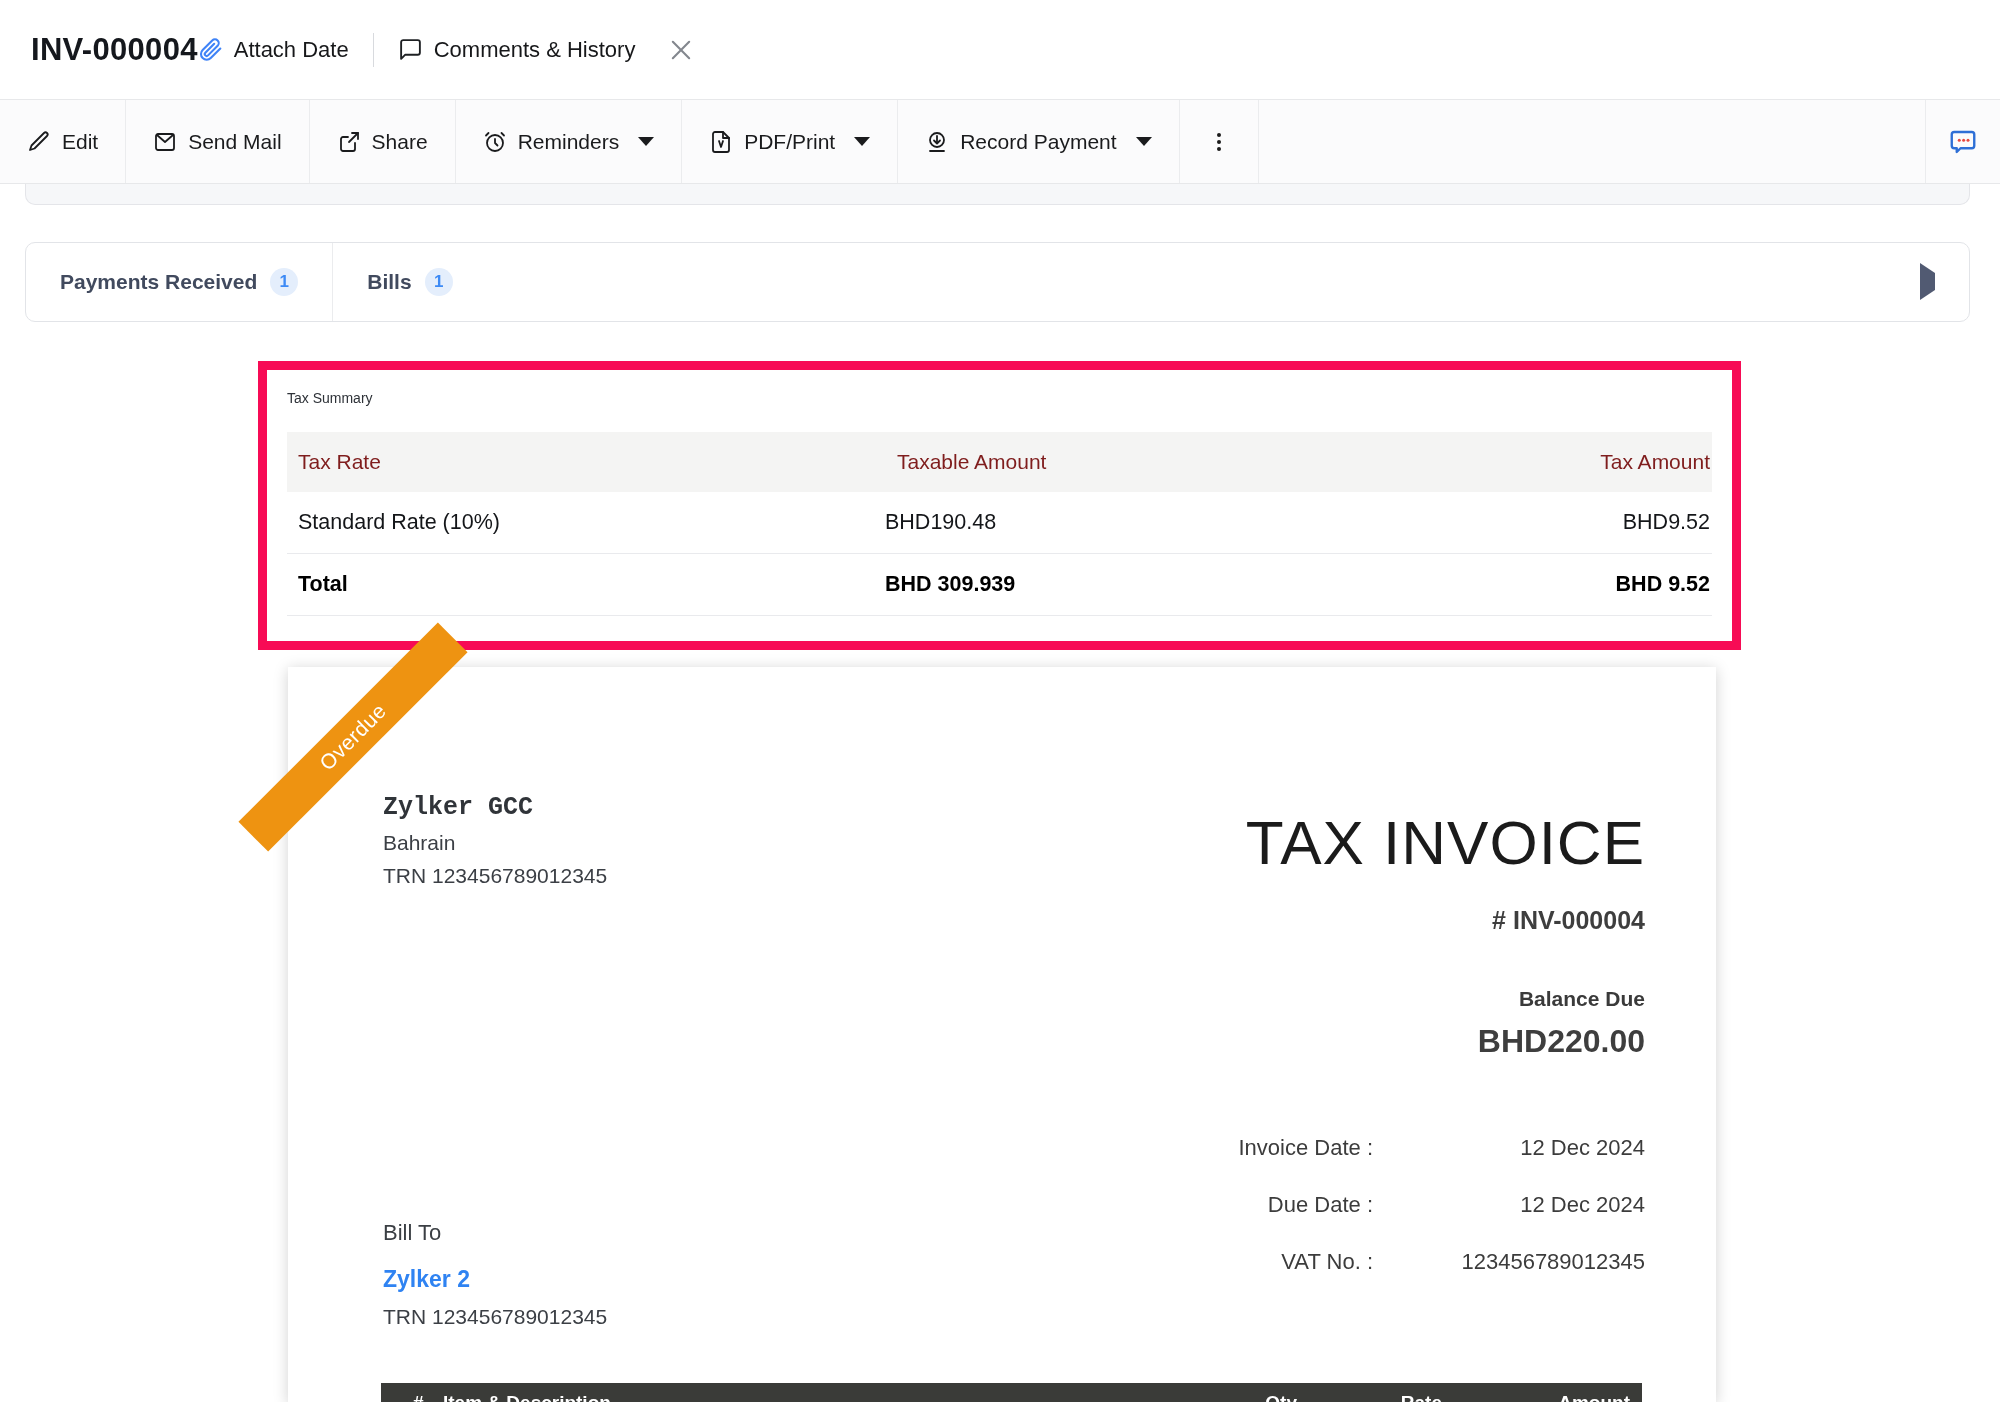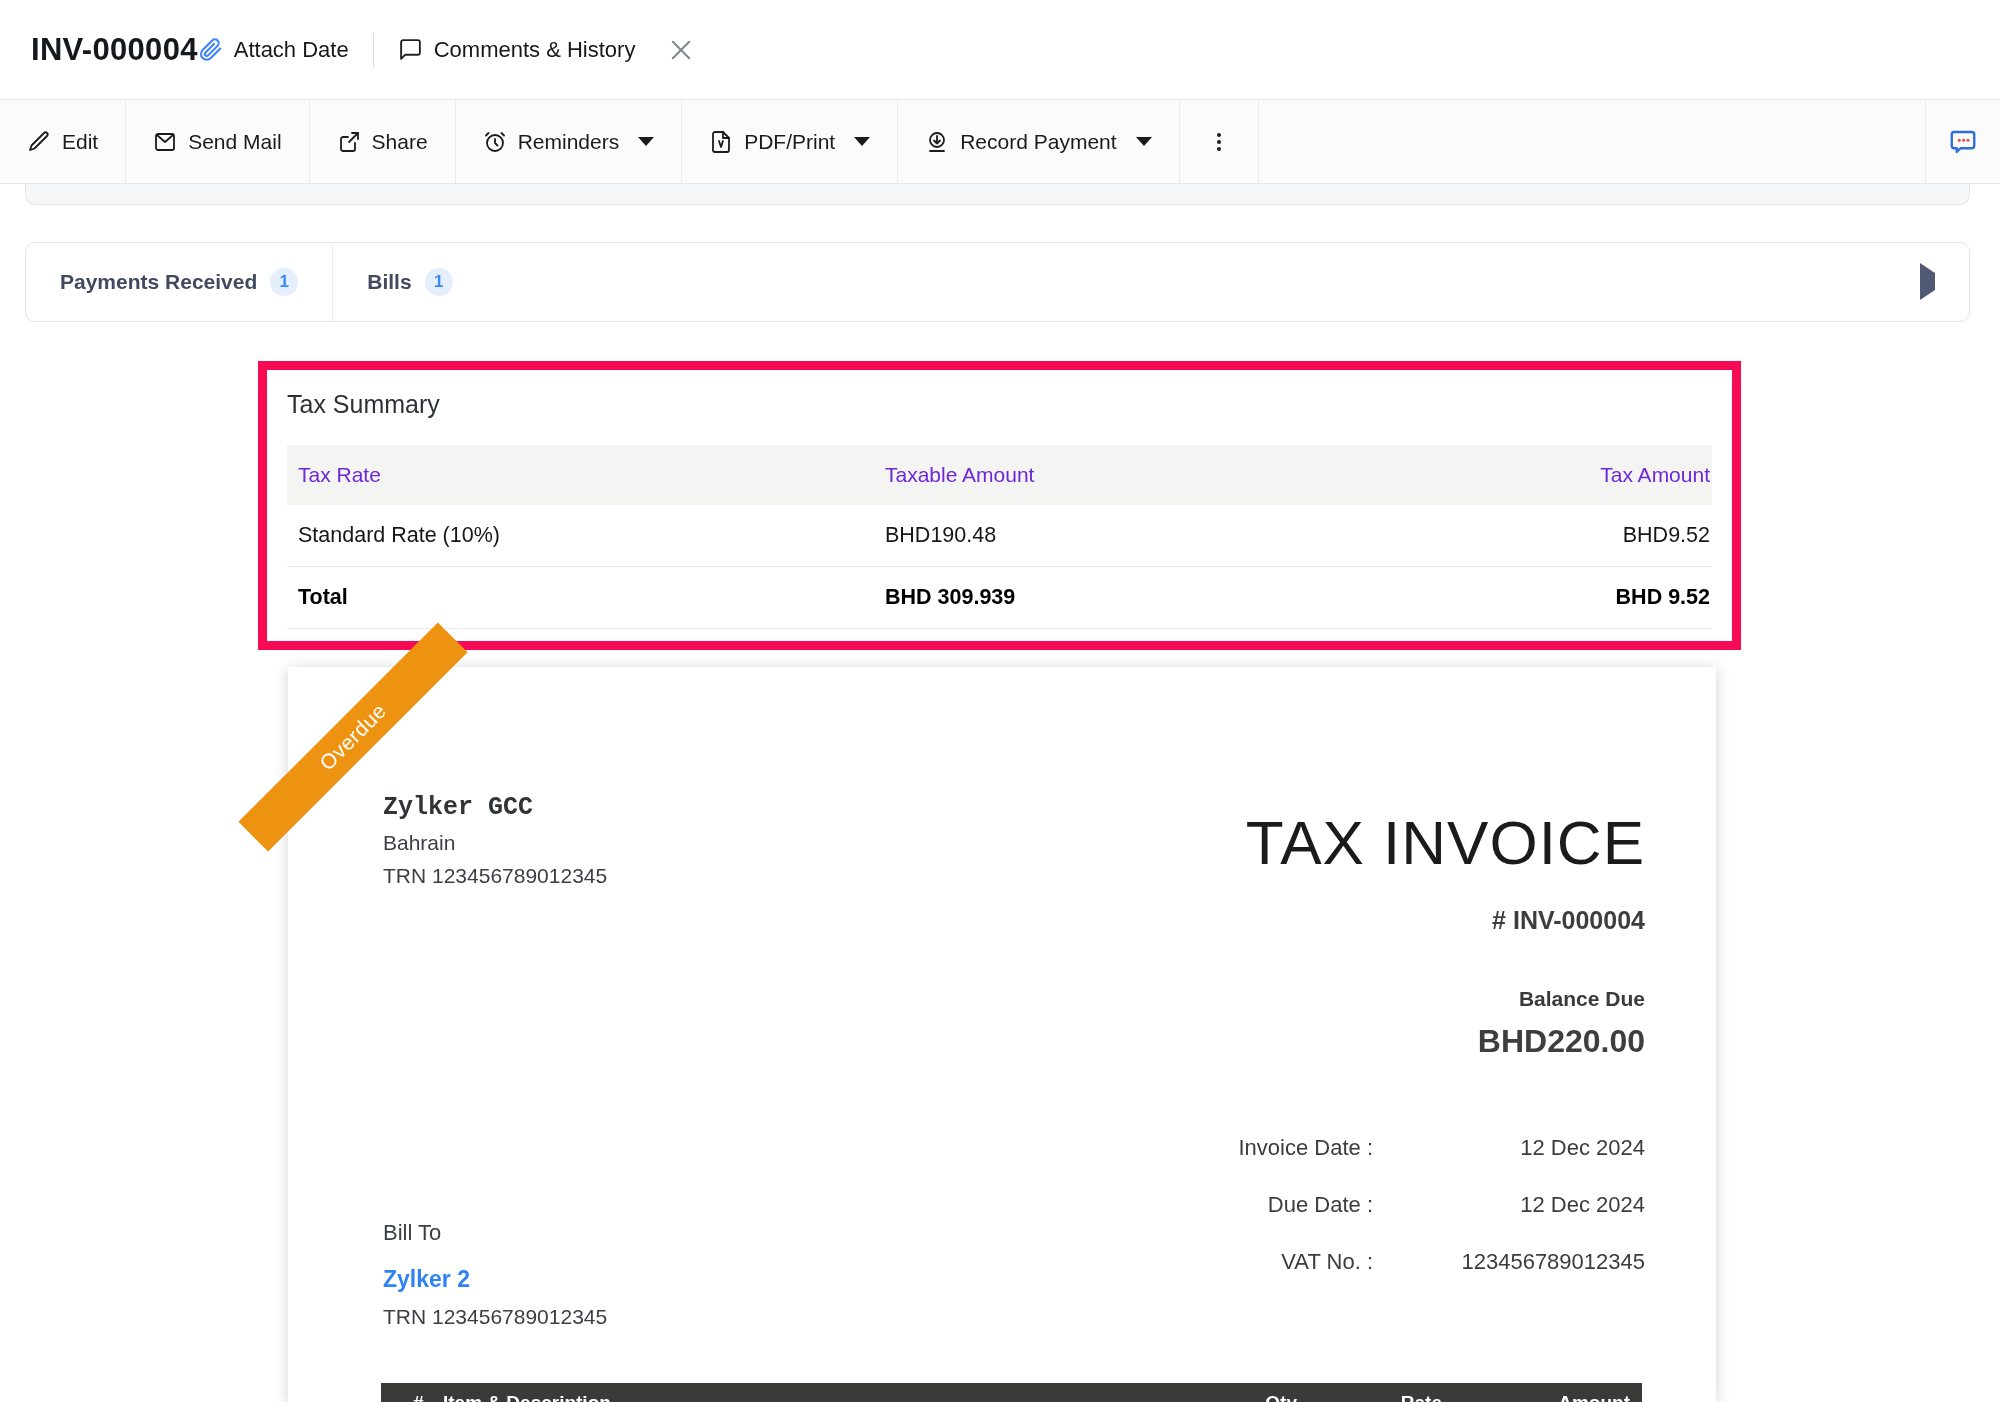--- a/index.html
+++ b/index.html
@@ -67,24 +67,24 @@
     border-top:10px solid transparent; border-bottom:10px solid transparent;
     border-left:15px solid #515a72;
   }
 
   
   .tax-box {
     position:absolute; top:361px; left:258px; width:1483px; height:289px;
     background:#fff; border:9px solid #F70B55;
   }
   .tax-inner { padding:20px 20px 0 20px; }
-  .tax-title { font-size:25px; color:#2e3238; }
+  .tax-title { font-size:14px; color:#2e3238; }
   .tax-table { margin-top:26px; font-size:21.5px; }
   .tax-row { display:flex; align-items:center; height:62px; border-bottom:1px solid #e9eaed; color:#141619; }
-  .tax-row.head { background:#f4f4f3; color:#6d28d9; border-bottom:none; height:60px; font-size:21px; }
+  .tax-row.head { background:#f4f4f3; color:#7f1d1d; border-bottom:none; height:60px; font-size:21px;gap:12px; }
   .tax-row.total { font-weight:bold; color:#000; }
   .col-rate { flex:0 0 598px; padding-left:11px; }
   .col-taxable { flex:1; }
   .col-amount { flex:0 0 360px; text-align:right; padding-right:2px; }
 
   
   .paper {
     position:absolute; top:667px; left:288px; width:1428px; height:736px;
     background:#fff; box-shadow:0 2px 14px rgba(0,0,0,0.18);
   }

